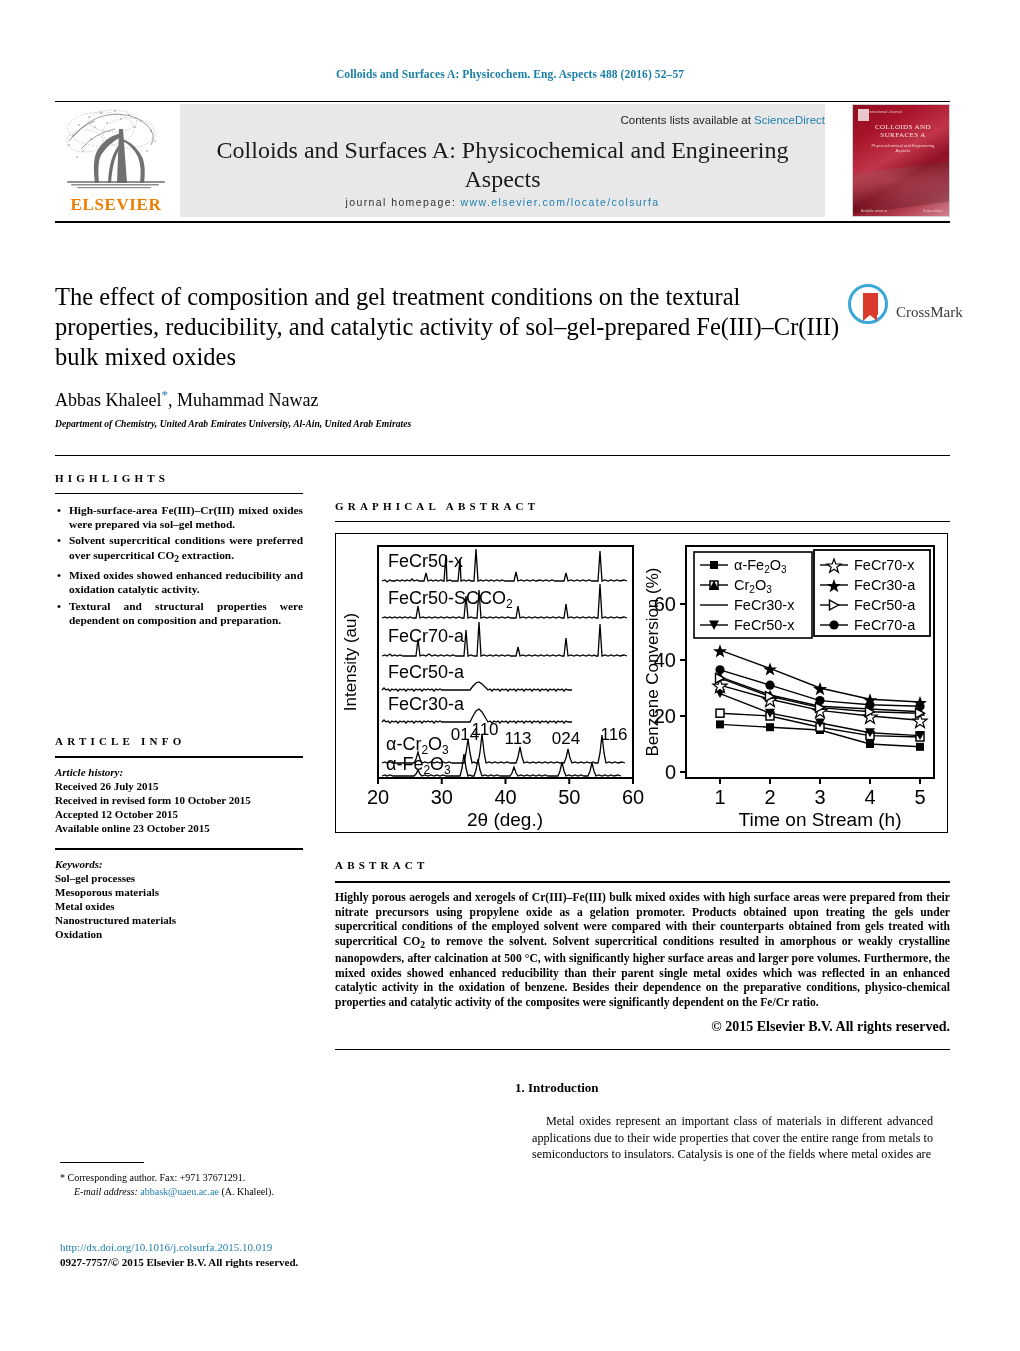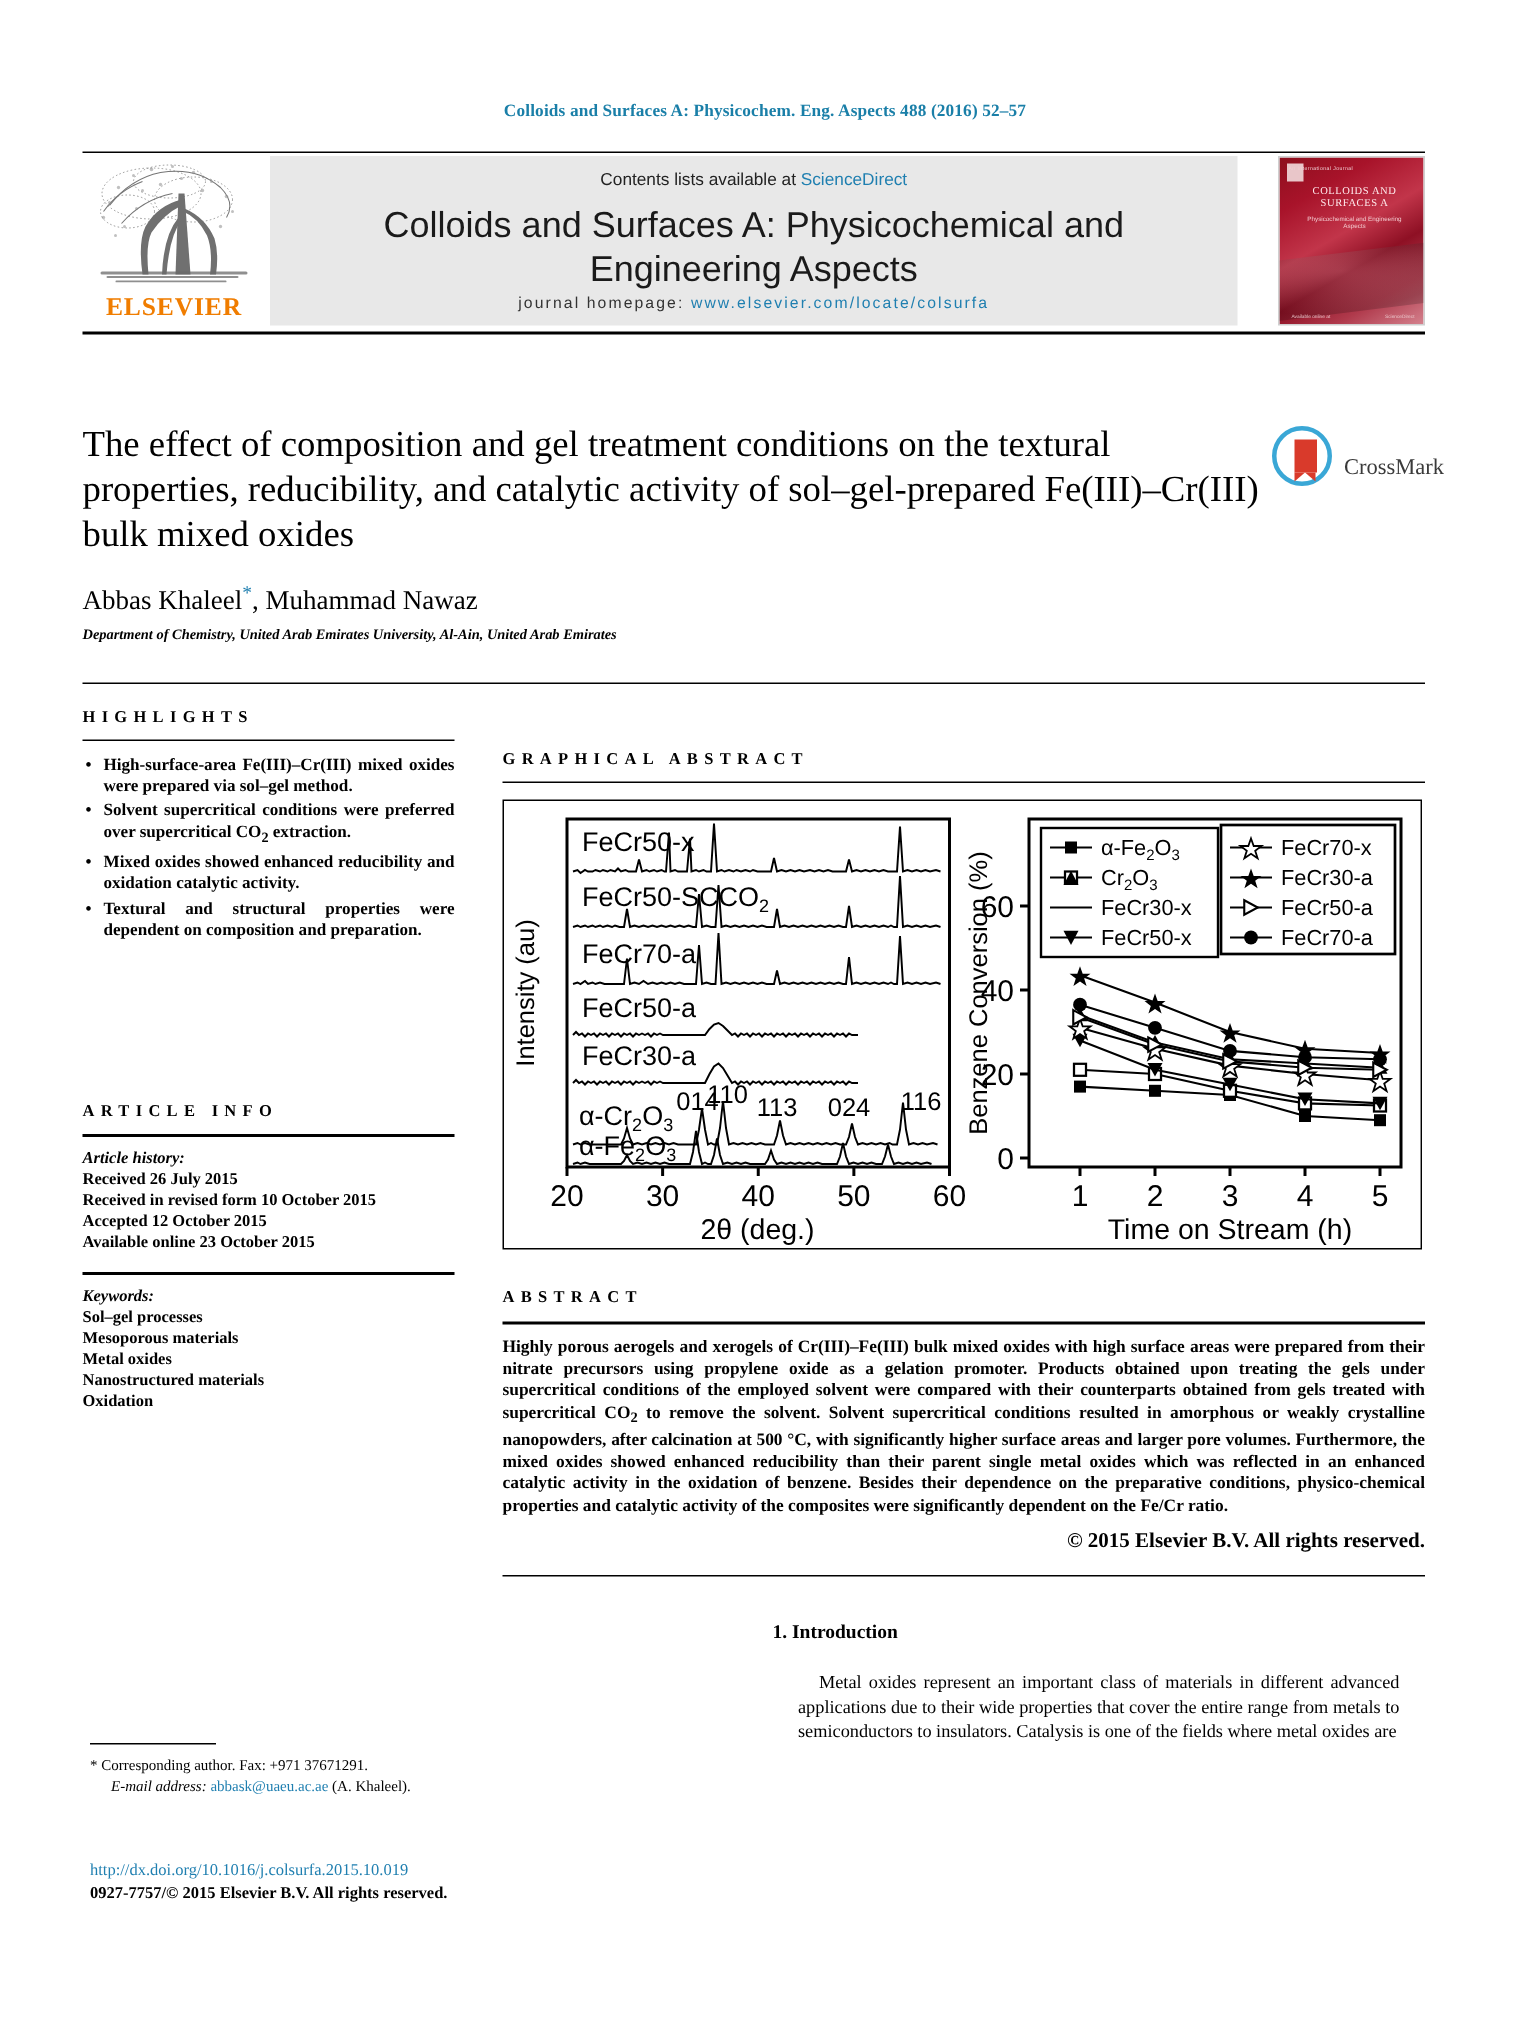--- a/index.html
+++ b/index.html
@@ -80,34 +80,34 @@
     position: absolute;
     left: 125px; top: 0;
     width: 645px;
     height: 113px;
     background: #e8e8e8;
   }
   .contents-line {
     position: absolute;
     left: 0; top: 10px;
     width: 645px;
-    text-align: center;
+    text-align: right;
     font-family: "Liberation Sans", sans-serif;
     font-size: 11.5px;
     color: #222;
   }
   .contents-line .sd {
     color: #1f7fb0;
   }
   .journal-title {
     position: absolute;
     left: 28px; top: 32px;
     width: 589px;
     text-align: center;
-    font-family: Liberation Sans, sans-serif;
+    font-family: Liberation Serif, serif;
     font-size: 24px;
     line-height: 29px;
     color: #1a1a1a;
   }
   .homepage-line {
     position: absolute;
     left: 0; top: 92px;
     width: 645px;
     text-align: center;
     font-family: "Liberation Sans", sans-serif;

